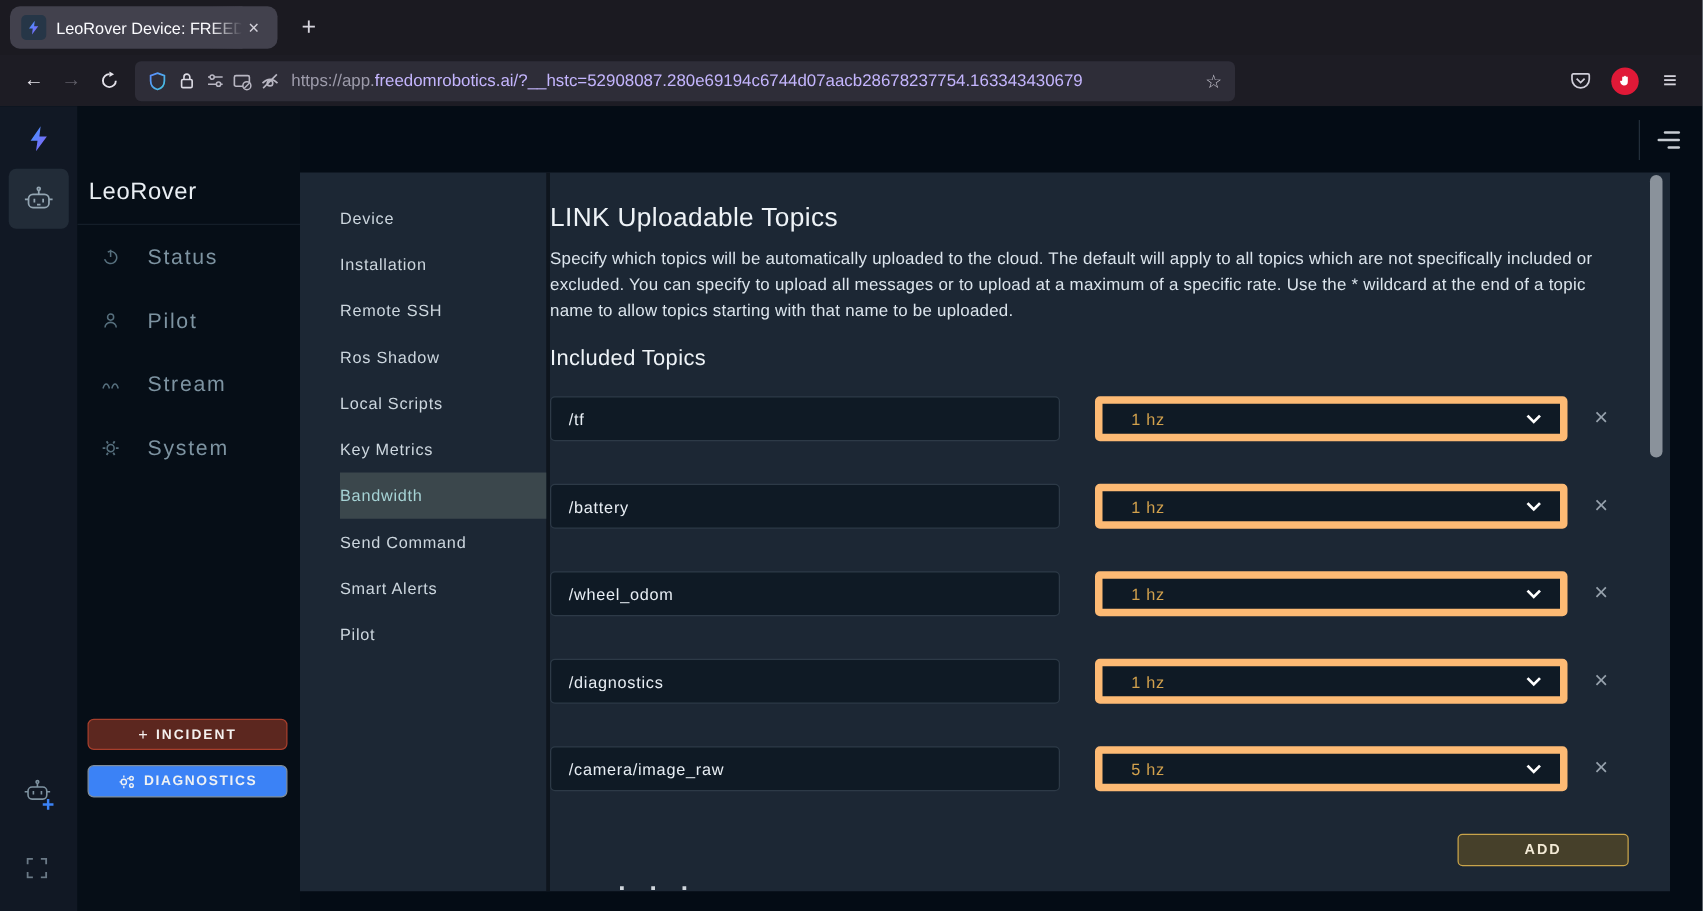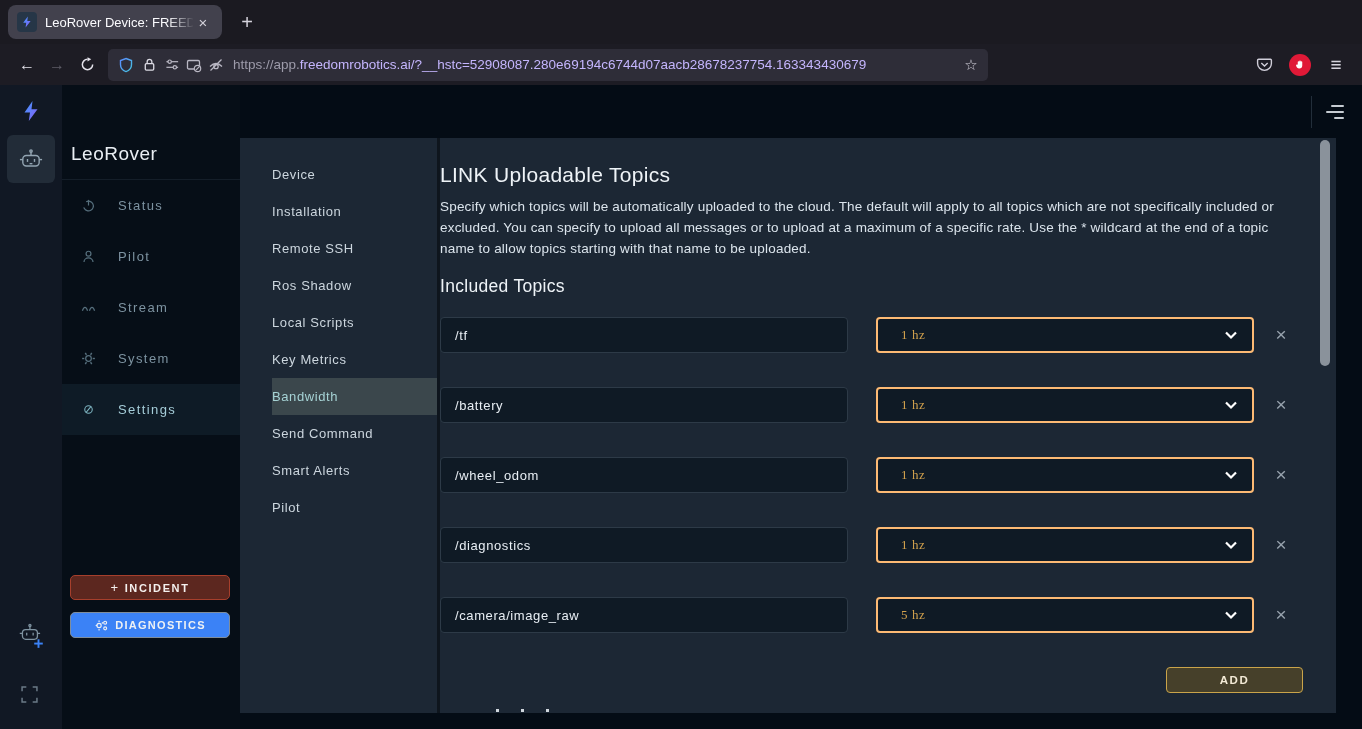--- a/index.html
+++ b/index.html
@@ -37,21 +37,21 @@
   .rail-logo { position:absolute; left:19px; top:14px; }
   .rail-device { position:absolute; left:7px; top:50px; width:48px; height:48px; background:#222c38; border-radius:6px; display:flex; align-items:center; justify-content:center; }
   .rail-addrobot { position:absolute; left:17px; top:535px; }
   .rail-expand { position:absolute; left:21px; top:601px; }
 
   .sidebar { position:absolute; left:62px; top:0; width:178px; height:100%; background:#060e17; }
   .sb-header { height:95px; border-bottom:1px solid #141e29; padding:58px 0 0 9px; }
   .sb-title { font-size:19px; color:#e9eef3; letter-spacing:0.5px; }
   .sb-item { height:51px; display:flex; align-items:center; padding-left:18px; color:#7d93a1; }
   .sb-item .sb-ico { width:16px; height:16px; margin-right:6px; display:flex; align-items:center; justify-content:center; color:#566f7d; }
-  .sb-item .sb-label { font-size:13px; letter-spacing:1.4px; margin-left:16px; }
+  .sb-item .sb-label { font-size:17px; letter-spacing:1.4px; margin-left:16px; }
   .sb-item.active { background:#0e1b26; color:#a5cdd8; }
   .sb-item.active .sb-ico { color:#7fb6c2; }
   .btn-incident { position:absolute; left:8px; top:490px; width:160px; height:25px; background:#5c271f; border:1px solid #a63f2c; border-radius:5px; color:#f4f0ee; font-size:11px; font-weight:bold; letter-spacing:1.6px; display:flex; align-items:center; justify-content:center; gap:5px; }
   .btn-diag { position:absolute; left:8px; top:527px; width:160px; height:26px; background:#3b82f6; border:1px solid #7f8d9b; border-radius:5px; color:#eef1f4; font-size:11px; font-weight:bold; letter-spacing:1.3px; display:flex; align-items:center; justify-content:center; gap:6px; }
 
   .app-header-divider { position:absolute; left:1311px; top:11px; width:1px; height:32px; background:#222e3a; }
   .filter-icon { position:absolute; left:1326px; top:20px; width:18px; display:flex; flex-direction:column; align-items:flex-end; gap:4px; }
   .filter-icon span { display:block; height:2px; background:#c6ccd2; border-radius:1px; }
 
   
@@ -60,21 +60,21 @@
   .sn-item { height:37px; display:flex; align-items:center; font-size:13px; letter-spacing:0.6px; color:#ccd6de;margin-left:32px; }
   .sn-item.active { background:#3b474c; color:#a6d3d5; }
 
   .main { flex:1; position:relative; padding-left:0; overflow:hidden; }
   .main h1 { margin-top:25px; font-size:21px; font-weight:400; color:#eef3f7; letter-spacing:0.3px; }
   .main p { margin-top:9px; font-size:13.5px; line-height:21px; color:#dbe4ec; padding-right:36px; letter-spacing:0.2px; }
   .main h2 { margin-top:17px; font-size:17.5px; font-weight:400; color:#eef3f7; letter-spacing:0.3px; }
   .rows { margin-top:20px; }
   .topic-row { display:flex; align-items:center; height:36px; margin-bottom:34px; }
   .topic-input { width:408px; height:36px; background:#0f1a25; border:1px solid #2d3a47; border-radius:4px; color:#e8eef4; padding:0 14px; font-size:13px; letter-spacing:0.6px; font-family:"Liberation Sans", sans-serif; outline:none; }
-  .rate-select { margin-left:28px; width:378px; height:36px; background:#0f1a25; border:2px solid #fdba74; border-radius:4px; display:flex; align-items:center; padding:0 14px;font-family:Liberation Serif, serif; }
+  .rate-select { margin-left:28px; width:378px; height:36px; background:#0f1a25; border:6px solid #fdba74; border-radius:4px; display:flex; align-items:center; padding:0 14px; }
   .rate-value { color:#d2a14d; font-size:13px; letter-spacing:0.6px; margin-left:9px; }
   .chevron { margin-left:auto; display:flex; }
   .remove-btn { margin-left:16px; width:22px; height:22px; display:flex; align-items:center; justify-content:center; color:#97a2ad; font-size:19px; }
   .add-row { display:flex; justify-content:flex-end; padding-right:33px; margin-top:22px; }
   .add-btn { width:137px; height:26px; background:#46402a; border:1px solid #c9a44a; border-radius:4px; color:#f3ead6; font-size:11.5px; font-weight:bold; letter-spacing:1.6px; display:flex; align-items:center; justify-content:center; }
   .clipped-row { position:absolute; bottom:1px; left:56px; display:flex; gap:22px; }
   .clipped-row span { width:3px; height:3px; background:#cfd6dc; display:block; }
 
   .scroll-thumb { position:absolute; left:1320px; top:55px; width:10px; height:226px; background:#8a929b; border-radius:5px; }
 </style>
@@ -267,29 +267,20 @@
               <line x1="5.75" y1="11.9" x2="4.6" y2="13.9"></line>
                 <line x1="3.5" y1="8" x2="1.2" y2="8"></line>
               <line x1="5.75" y1="4.1" x2="4.6" y2="2.1"></line>
                 <line x1="10.25" y1="4.1" x2="11.4" y2="2.1"></line>
             </g>
           </svg>
         </span>
         <span class="sb-label">System</span>
       </div>
 
-      <div class="sb-item active">
-        <span class="sb-ico">
-          <svg width="13" height="13" viewBox="0 0 16 16">
-            <circle cx="8" cy="8" r="4.6" fill="none" stroke="currentColor" stroke-width="1.3"></circle>
-            <line x1="4.8" y1="11.8" x2="11.2" y2="4.2" stroke="currentColor" stroke-width="1.3"></line>
-          </svg>
-        </span>
-        <span class="sb-label">Settings</span>
-      </div>
 
       <div class="btn-incident">
         <span style="font-size:13px;font-weight:400;">+</span>
         <span>INCIDENT</span>
       </div>
       <div class="btn-diag">
         <svg width="15" height="13" viewBox="0 0 18 16">
           <g stroke="#eef1f4" fill="none" stroke-width="1.4">
             <circle cx="6" cy="8" r="2.6"></circle>
             <line x1="6" y1="3.8" x2="6" y2="1.8"></line>

